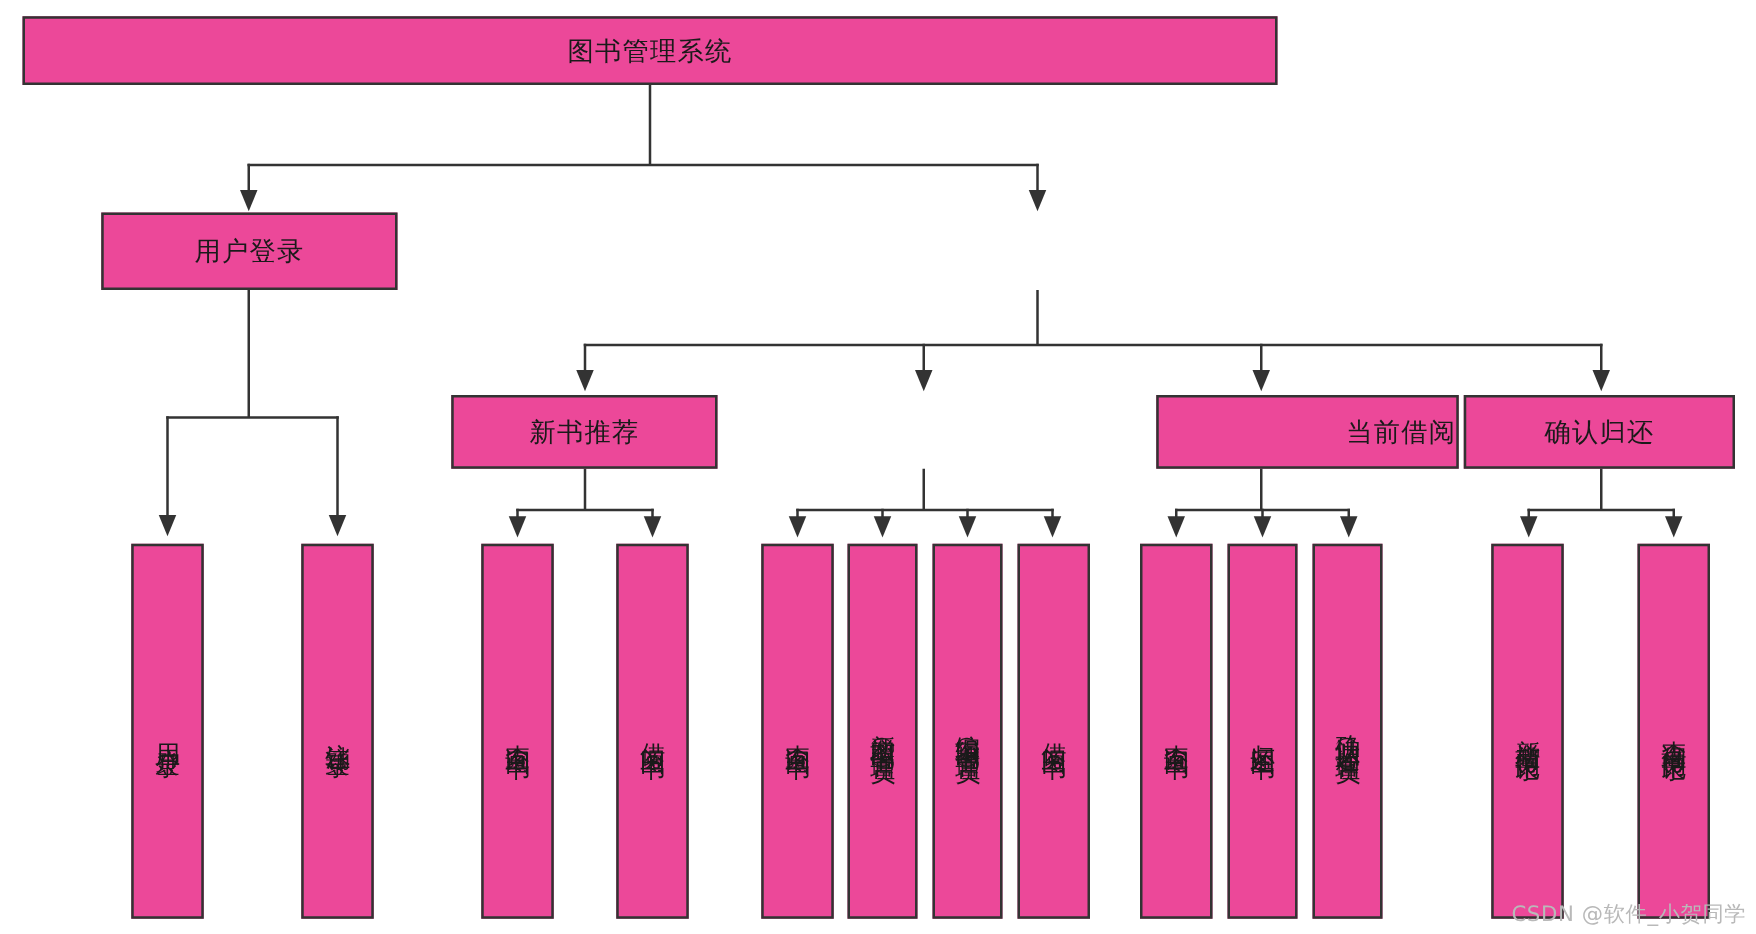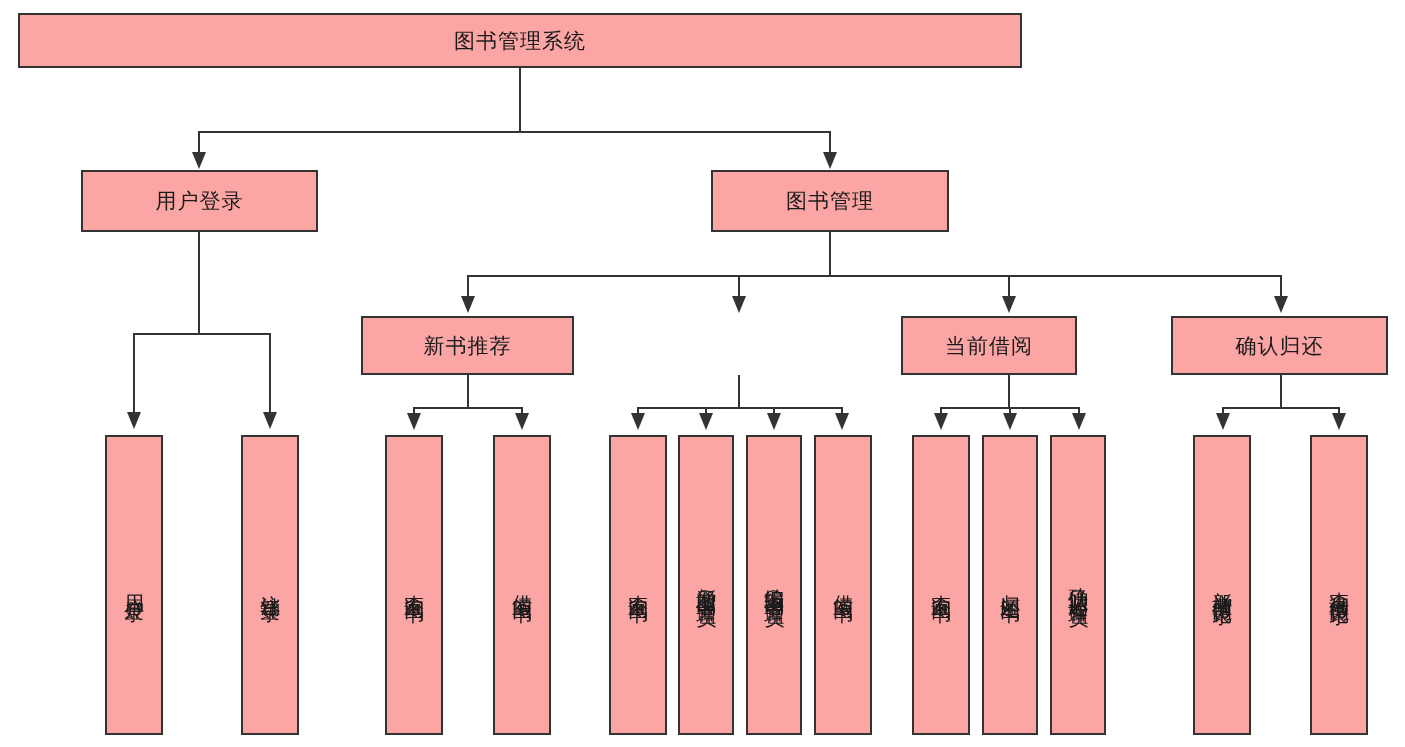--- a/index.html
+++ b/index.html
@@ -11,21 +11,21 @@
     position: relative;
     width: 1405px;
     height: 747px;
     background: #ffffff;
     overflow: hidden;
     font-family: "DejaVu Sans", "Liberation Sans", sans-serif;
   }
   .node {
     position: absolute;
     box-sizing: border-box;
-    background: #fca5a5;
+    background: #ec4899;
     border: 2px solid #333333;
     display: flex;
     align-items: center;
     justify-content: center;
     color: #1a1a1a;
   }
   .node.h-node {
     font-size: 21px;
     letter-spacing: 1px;
   }
@@ -80,23 +80,20 @@
 
   <div class="conn h" style="left:198px; top:131px; width:633px; height:2px;"></div>
 
   <div class="conn v" style="left:198px; top:131px; width:2px; height:24px;"></div>
   <div class="arrow" style="left:192px; top:152px;"></div>
   <div class="conn v" style="left:829px; top:131px; width:2px; height:24px;"></div>
   <div class="arrow" style="left:823px; top:152px;"></div>
 
   <div class="node h-node" style="left:81px; top:170px; width:237px; height:62px;">
     <span class="h-label">用户登录</span>
-  </div>
-  <div class="node h-node" style="left:711px; top:170px; width:238px; height:62px;">
-    <span class="h-label">图书管理</span>
   </div>
 
   <div class="conn v" style="left:198px; top:232px; width:2px; height:102px;"></div>
   <div class="conn h" style="left:133px; top:333px; width:138px; height:2px;"></div>
   <div class="conn v" style="left:133px; top:333px; width:2px; height:82px;"></div>
   <div class="arrow" style="left:127px; top:412px;"></div>
   <div class="conn v" style="left:269px; top:333px; width:2px; height:82px;"></div>
   <div class="arrow" style="left:263px; top:412px;"></div>
 
   <div class="conn v" style="left:829px; top:232px; width:2px; height:44px;"></div>
@@ -106,21 +103,21 @@
   <div class="conn v" style="left:738px; top:275px; width:2px; height:24px;"></div>
   <div class="arrow" style="left:732px; top:296px;"></div>
   <div class="conn v" style="left:1008px; top:275px; width:2px; height:24px;"></div>
   <div class="arrow" style="left:1002px; top:296px;"></div>
   <div class="conn v" style="left:1280px; top:275px; width:2px; height:24px;"></div>
   <div class="arrow" style="left:1274px; top:296px;"></div>
 
   <div class="node h-node" style="left:361px; top:316px; width:213px; height:59px;">
     <span class="h-label">新书推荐</span>
   </div>
-  <div class="node h-node" style="left:901px; top:316px; width:176px; height:59px;">
+  <div class="node h-node" style="left:925px; top:316px; width:242px; height:59px;justify-content:flex-end;">
     <span class="h-label">当前借阅</span>
   </div>
   <div class="node h-node" style="left:1171px; top:316px; width:217px; height:59px;">
     <span class="h-label">确认归还</span>
   </div>
 
   <div class="conn v" style="left:467px; top:375px; width:2px; height:33px;"></div>
   <div class="conn h" style="left:413px; top:407px; width:110px; height:2px;"></div>
   <div class="conn v" style="left:413px; top:407px; width:2px; height:9px;"></div>
   <div class="arrow" style="left:407px; top:413px;"></div>
@@ -191,14 +188,15 @@
     <span class="v-label">确认归还（管理员）</span>
   </div>
 
   <div class="node v-node" style="left:1193px; top:435px; width:58px; height:300px;">
     <span class="v-label">新增借阅记录</span>
   </div>
   <div class="node v-node" style="left:1310px; top:435px; width:58px; height:300px;">
     <span class="v-label">查询借阅记录</span>
   </div>
 
+  <div id="watermark">CSDN @软件_小贺同学</div>
 
 </div>
 
 </body></html>

